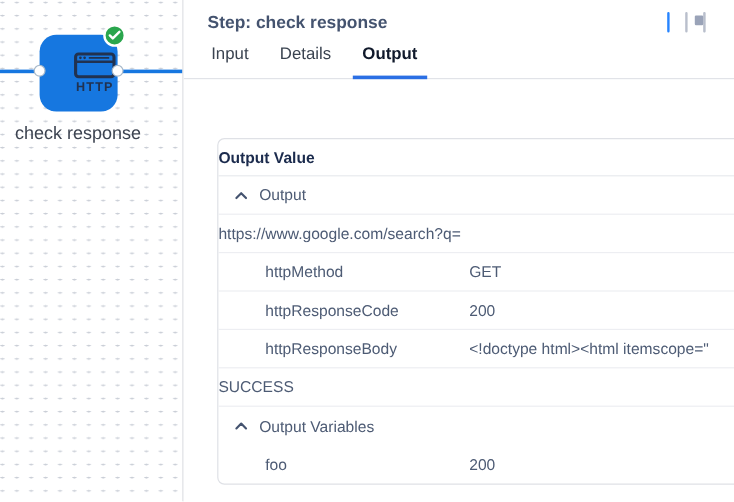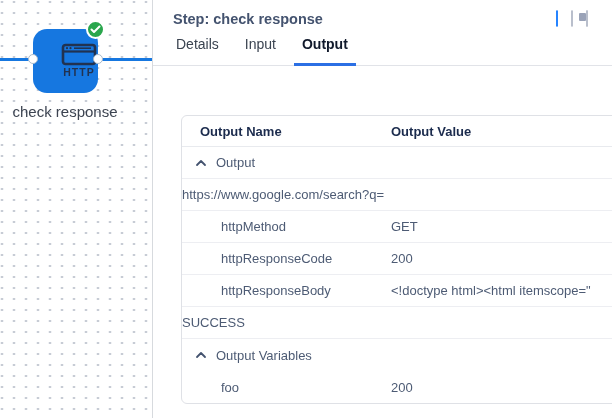--- a/index.html
+++ b/index.html
@@ -103,29 +103,28 @@
           <span class="ico-bottom"></span>
         </button>
         <button class="ctl">
           <span class="ico-float"></span>
         </button>
         <button class="ctl">
           <span class="ico-minus"></span>
         </button>
       </div>
       <div class="tabs">
+        <div class="tab">Input</div>
         <div class="tab">Details</div>
-        <div class="tab">Input</div>
         <div class="tab active">Output</div>
       </div>
     </div>
 
     <div class="table">
       <div class="thead">
-        <div class="th name">Output Name</div>
         <div class="th value">Output Value</div>
       </div>
 
       <div class="trow group">
         <div class="group-inner">
           <span class="chev">
             <svg width="12" height="8" viewBox="0 0 12 8">
                 <path d="M2 6 L6 2 L10 6" fill="none" stroke="#44536f" stroke-width="1.8" stroke-linecap="round" stroke-linejoin="round"></path>
               </svg>
           </span>

